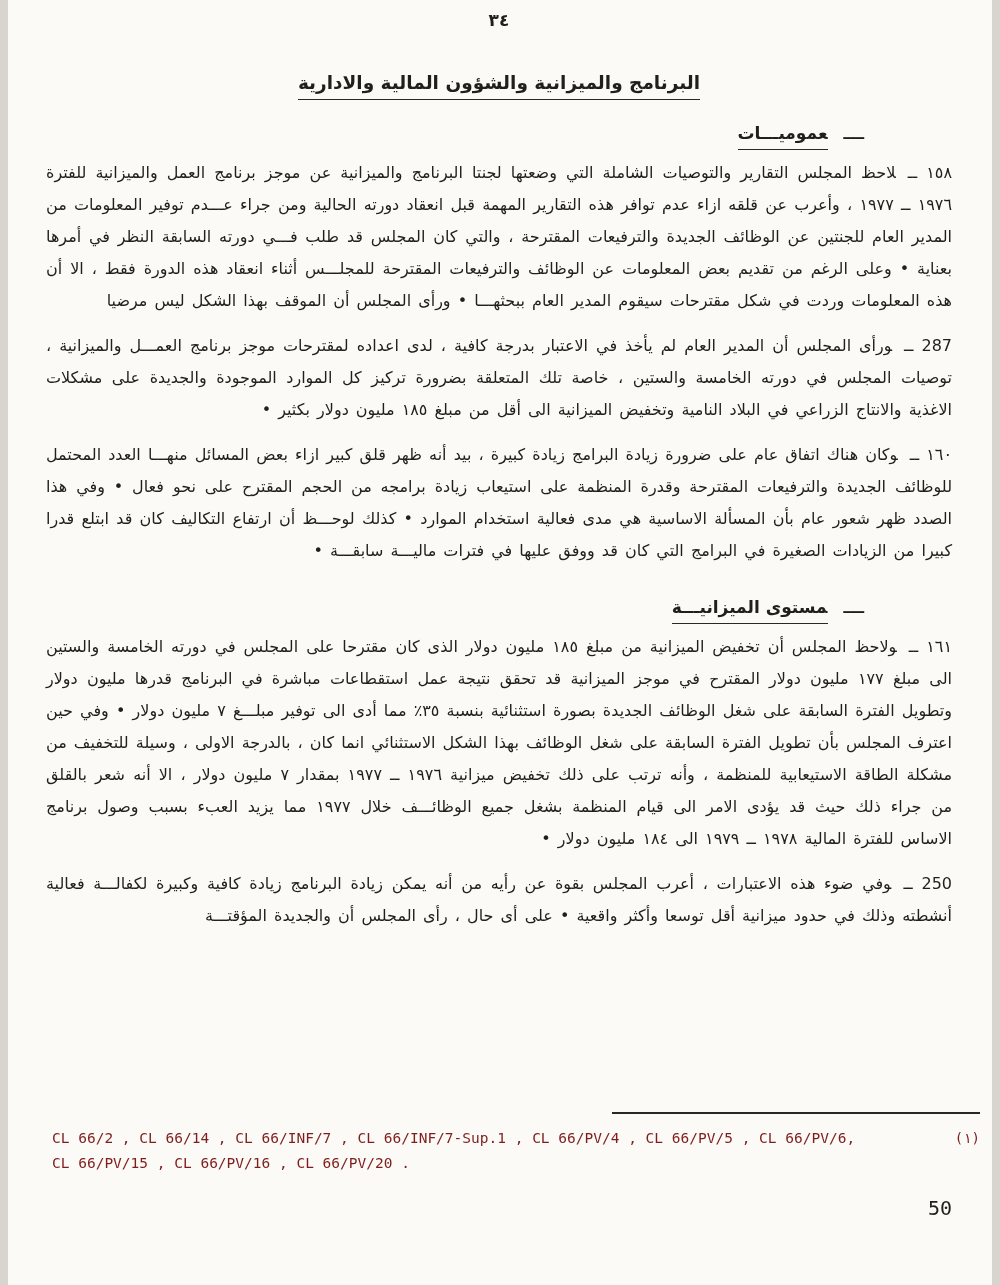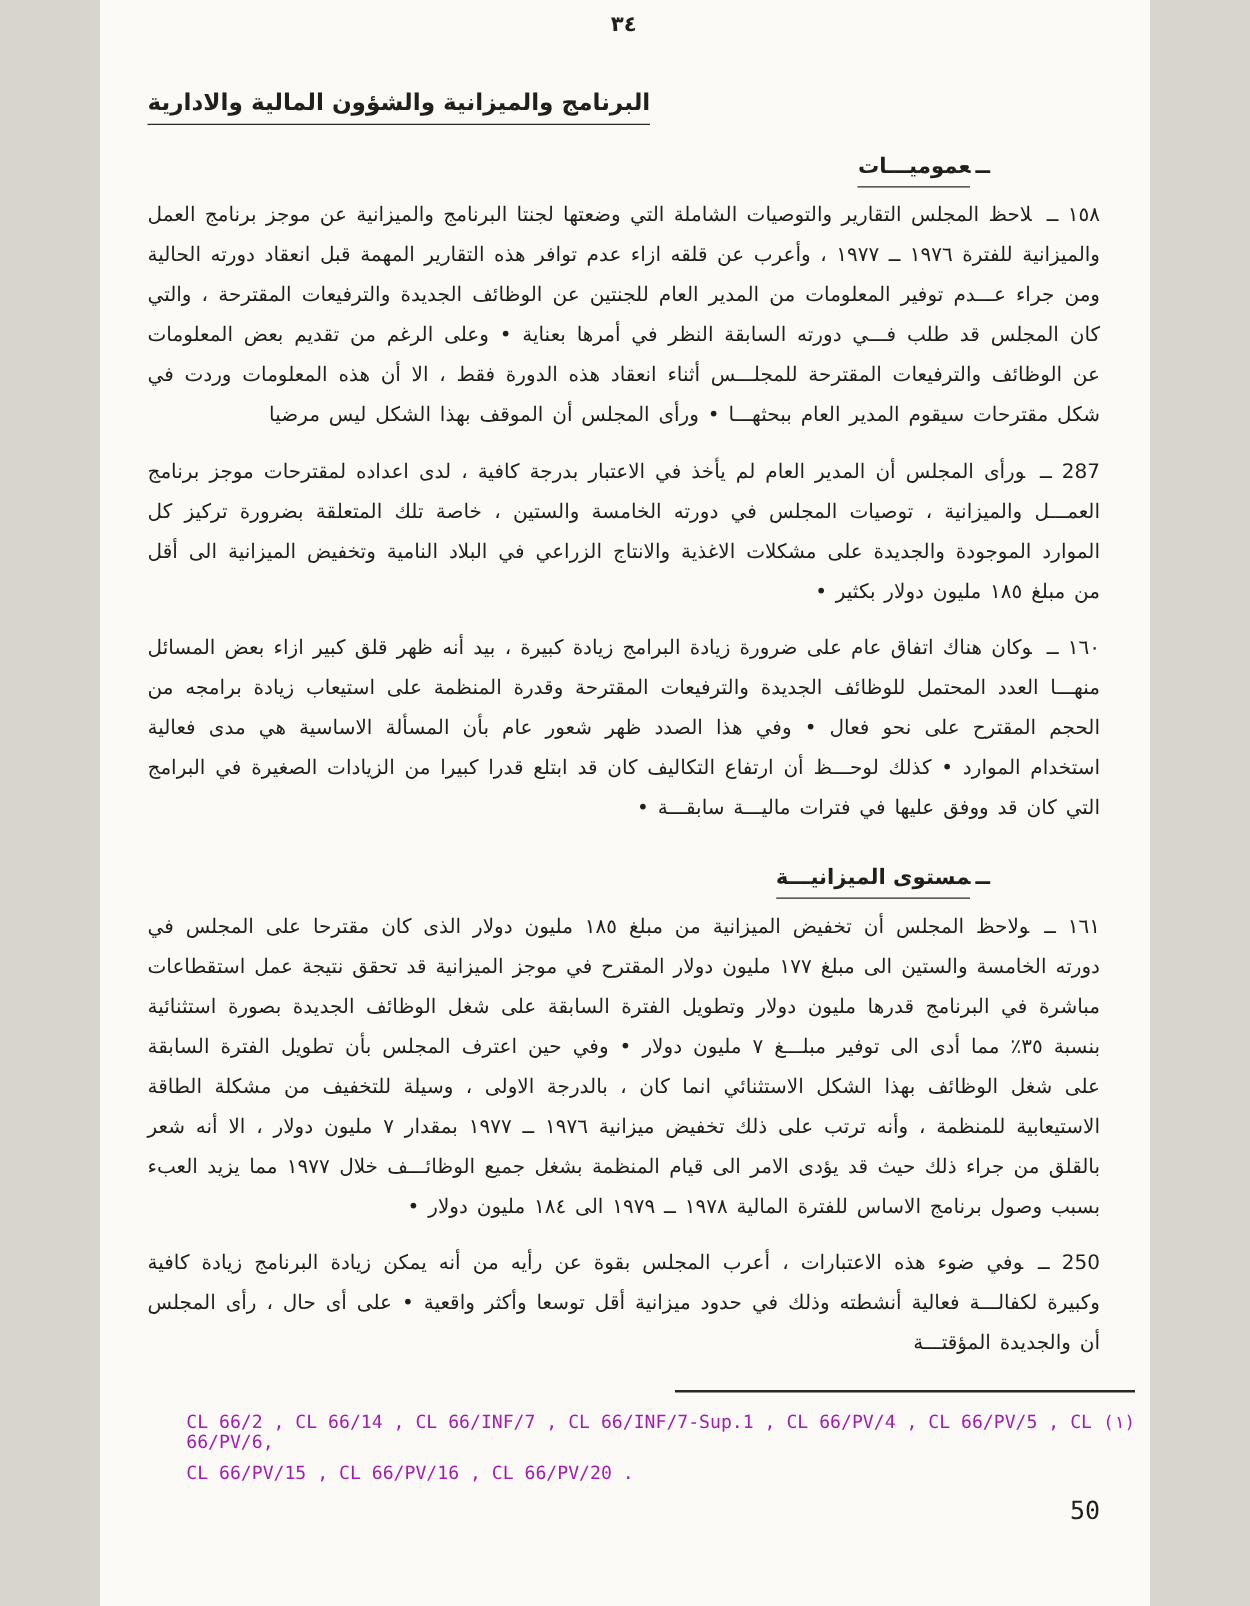--- a/index.html
+++ b/index.html
@@ -1,36 +1,36 @@
 <!DOCTYPE html>
 <html lang="ar"><head>
 <meta charset="utf-8">
 <style>
   * { margin:0; padding:0; box-sizing:border-box; }
   html, body { background:#d8d5cf; }
   .page {
     position:relative;
-    width:840px; height:1285px;
+    width:984px; height:1285px;
     margin:0 auto;
     background:#fbfaf6;
     color:#211f1c;
     font-family:"DejaVu Sans","Liberation Sans",sans-serif;
     overflow:hidden;
   }
   .content { padding:10px 40px 0 38px; direction:rtl; }
 
   .top-num {
     text-align:center;
     font-size:17px;
     font-weight:700;
     letter-spacing:2px;
   }
 
   .main-title {
-    text-align:left;
+    text-align:center;
     margin-top:42px;
     font-size:18.5px;
     font-weight:700;
   }
   .underlined {
     border-bottom:1.5px solid #2a2823;
     padding-bottom:6px;
   }
 
   .subtitle-row {
@@ -48,42 +48,41 @@
   }
 
   .section-title {
     direction:rtl;
     text-align:right;
     padding-right:88px;
     margin-top:30px;
     font-size:17px;
     font-weight:700;
   }
-  .section-title .dash { margin-left:4px; }
+  .section-title .dash { margin-left:16px;font-family:Liberation Mono, monospace; }
 
   .para {
     direction:rtl;
     text-align:justify;
     font-size:16px;
     line-height:2.0;
     margin-top:13px;
     word-spacing:2px;
   }
   .para .num { margin-left:12px; white-space:nowrap; }
 
   .footnote {
     position:absolute;
     top:1112px;
     left:44px;
     right:12px;
     direction:ltr;
     font-family:"DejaVu Sans Mono","Liberation Mono",monospace;
     font-size:14.5px;
-    color:#a21caf;
-    margin-left:25px;
+    color:#7f1d1d;
   }
   .footnote-rule {
     border-top:2px solid #2a2823;
     width:368px;
     margin-left:auto;
   }
   .footnote-line1 {
     display:flex;
     justify-content:space-between;
     align-items:flex-start;

